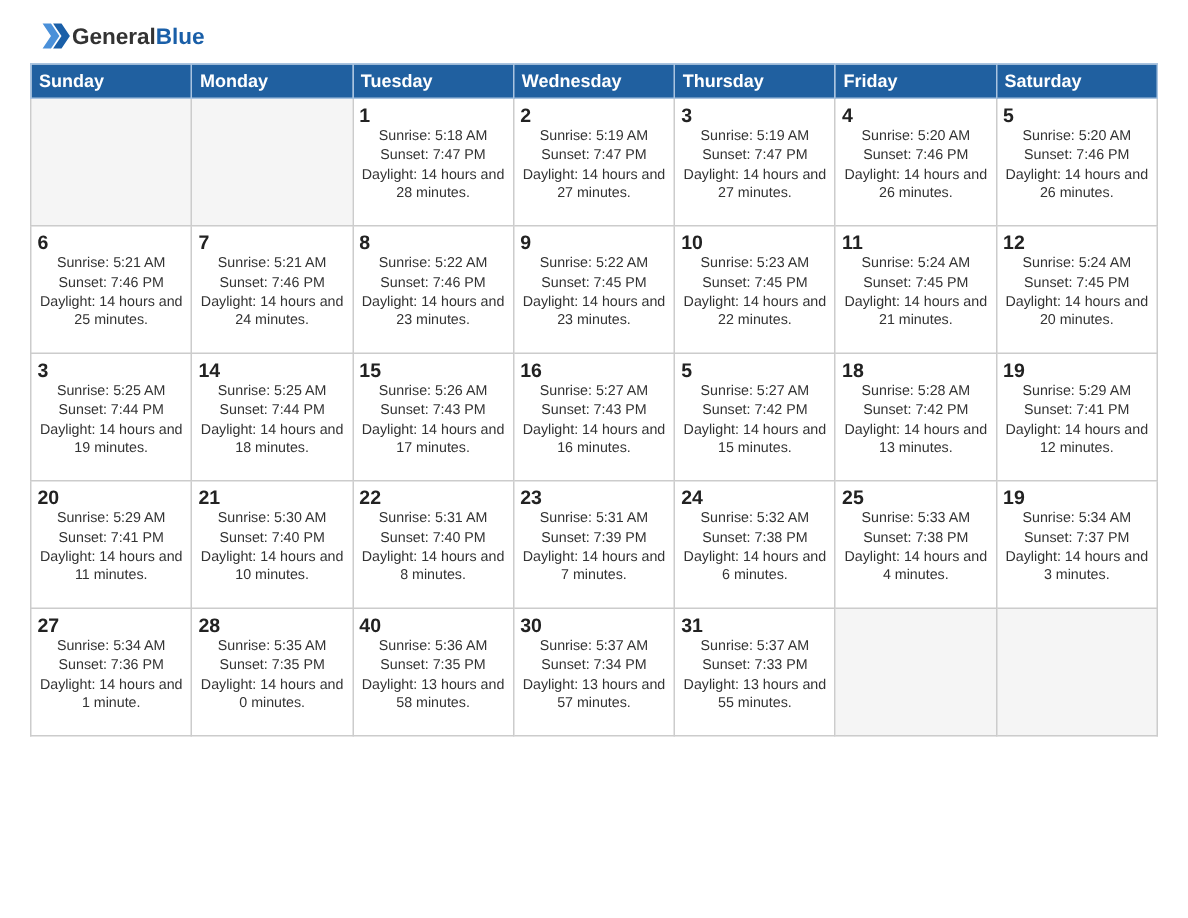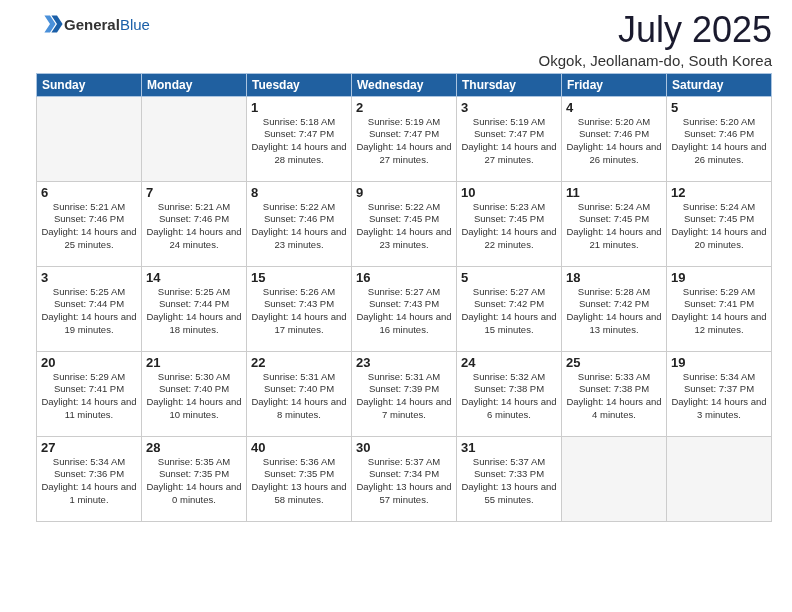--- a/index.html
+++ b/index.html
@@ -7,21 +7,21 @@
       font-family: Arial, sans-serif;
       background: #fff;
       width: 792px;
       height: 612px;
       overflow: hidden;
     }
     .page {
       width: 792px;
       min-height: 612px;
       background: #fff;
-      padding: 10px 20px 10px 36px;
+      padding: 10px 20px 10px 20px;
     }
     .header {
       display: flex;
       justify-content: space-between;
       align-items: flex-start;
       margin-bottom: 4px;
     }
     .logo-icon {
       width: 28px;
       height: 28px;
@@ -95,26 +95,22 @@
 <div class="page">
   <div class="header">
     <div class="logo-wrapper">
       <div class="logo-line">
         <svg class="logo-icon" viewBox="0 0 40 40">
           <rect x="0" y="0" width="40" height="40" fill="none"></rect>
           <polygon points="30,8 38,20 30,32 22,32 30,20 22,8" fill="#1a5fa8"></polygon>
           <polygon points="20,8 28,20 20,32 12,32 20,20 12,8" fill="#4a90d9"></polygon>
         </svg>
         <span style="font-size:15px;font-weight:bold;color:#333;">General</span>
-          <span style="font-size:15px;font-weight:normal;color:#1a5fa8;">Blue</span>
+          <span style="font-size:15px;font-weight:bold;color:#1a5fa8;">Blue</span>
       </div>
-    </div>
-    <div class="title-block">
-      <div class="month-year">July 2025</div>
-      <div class="location">Okgok, Jeollanam-do, South Korea</div>
     </div>
   </div>
 
   <table class="calendar">
     <thead>
       <tr>
         <th>Sunday</th>
         <th>Monday</th>
         <th>Tuesday</th>
         <th>Wednesday</th>

